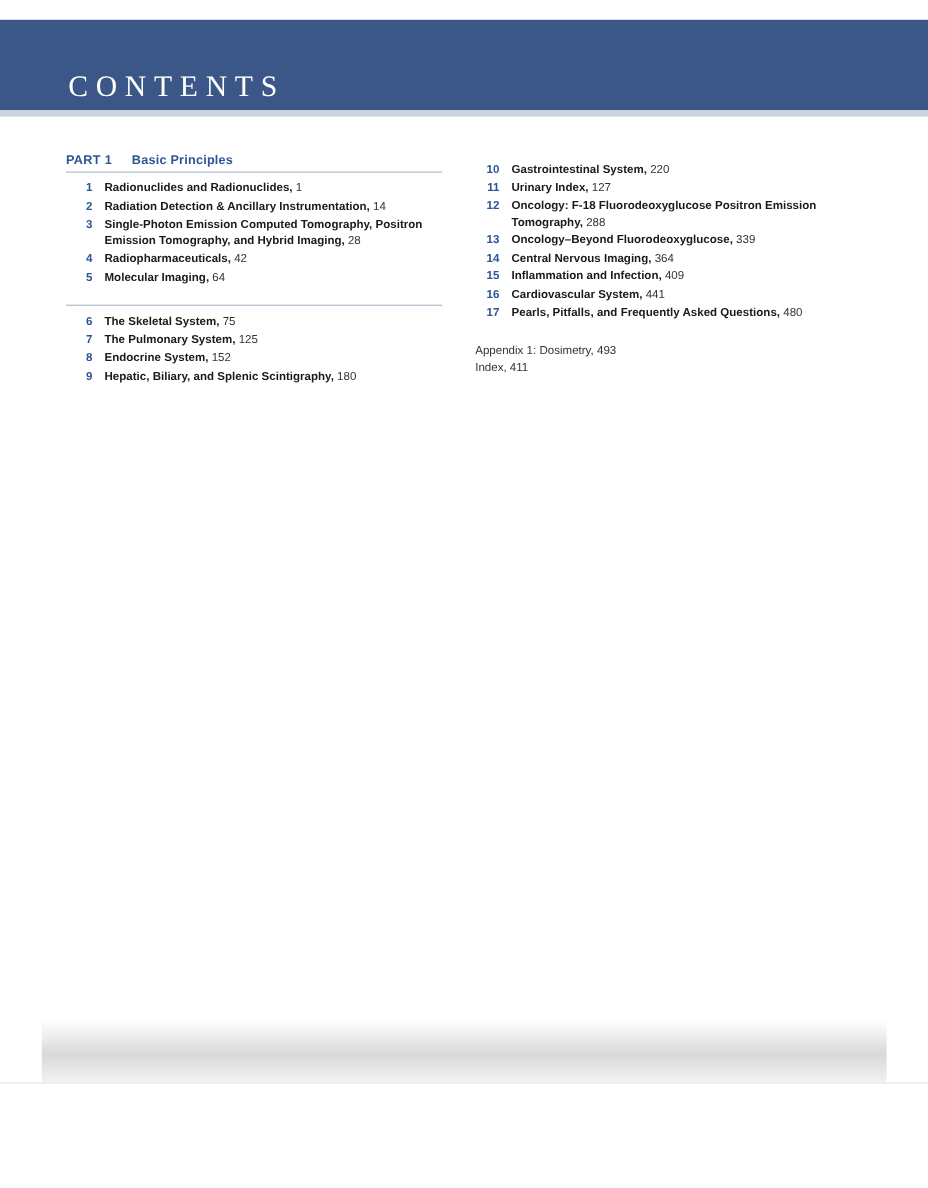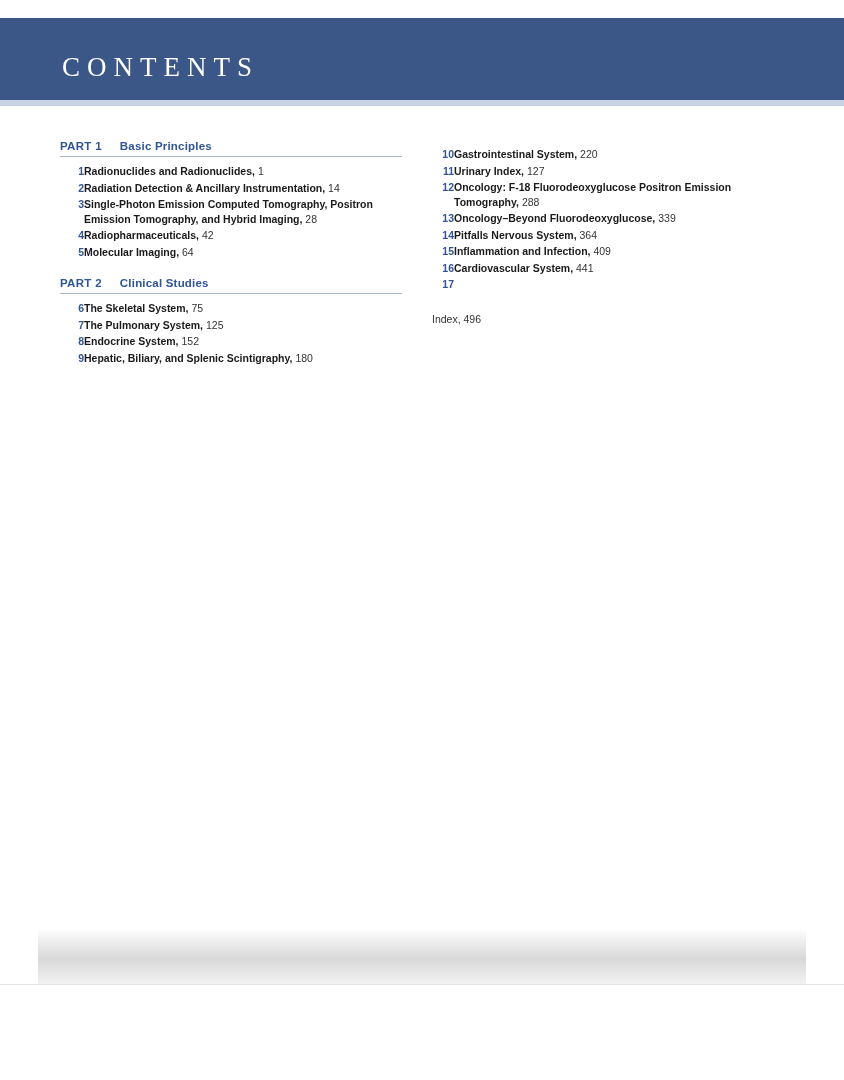--- a/index.html
+++ b/index.html
@@ -19,21 +19,21 @@
   .header-band {
     position: absolute;
     top: 18px;
     left: 0;
     width: 844px;
     height: 82px;
     background: #3b5787;
   }
   .header-title {
     position: absolute;
-    top: 52px;
+    top: 63px;
     left: 62px;
     font-family: "Liberation Serif", serif;
     font-size: 27px;
     letter-spacing: 7px;
     color: #ffffff;
     font-weight: 400;
   }
   .header-rule {
     position: absolute;
     top: 100px;
@@ -81,21 +81,21 @@
     margin-bottom: 2px;
     line-height: 14.5px;
   }
   .entry-num {
     color: #2f5596;
     font-weight: bold;
     font-size: 10.5px;
     width: 24px;
     min-width: 24px;
     text-align: right;
-    padding-right: 0;
+    padding-right: 11px;
     padding-top: 0px;
   }
   .entry-text {
     font-size: 10.5px;
     color: #1a1a1a;
     font-weight: bold;
   }
   .entry-text .pg {
     font-weight: normal;
     color: #333333;
@@ -163,24 +163,20 @@
         <span class="entry-num">4</span>
         <span class="entry-text"><span>Radiopharmaceuticals,</span> <span class="pg">42</span></span>
       </div>
       <div class="entry">
         <span class="entry-num">5</span>
         <span class="entry-text"><span>Molecular Imaging,</span> <span class="pg">64</span></span>
       </div>
     </div>
 
     <div class="part-block">
-      <div class="part-head">
-        <span class="part-label">PART 2</span>
-        <span class="part-title">Clinical Studies</span>
-      </div>
       <div class="part-rule"></div>
 
       <div class="entry">
         <span class="entry-num">6</span>
         <span class="entry-text"><span>The Skeletal System,</span> <span class="pg">75</span></span>
       </div>
       <div class="entry">
         <span class="entry-num">7</span>
         <span class="entry-text"><span>The Pulmonary System,</span> <span class="pg">125</span></span>
       </div>
@@ -209,36 +205,38 @@
     <div class="entry">
       <span class="entry-num">12</span>
       <span class="entry-text"><span>Oncology: F-18 Fluorodeoxyglucose Positron Emission Tomography,</span> <span class="pg">288</span></span>
     </div>
     <div class="entry">
       <span class="entry-num">13</span>
       <span class="entry-text"><span>Oncology–Beyond Fluorodeoxyglucose,</span> <span class="pg">339</span></span>
     </div>
     <div class="entry">
       <span class="entry-num">14</span>
-      <span class="entry-text"><span>Pitfalls Nervous System,</span> <span class="pg">364</span></span>
+      <span class="entry-text"><span>Central Nervous Imaging,</span> <span class="pg">364</span></span>
     </div>
     <div class="entry">
       <span class="entry-num">15</span>
       <span class="entry-text"><span>Inflammation and Infection,</span> <span class="pg">409</span></span>
     </div>
     <div class="entry">
       <span class="entry-num">16</span>
       <span class="entry-text"><span>Cardiovascular System,</span> <span class="pg">441</span></span>
     </div>
     <div class="entry">
       <span class="entry-num">17</span>
+      <span class="entry-text"><span>Pearls, Pitfalls, and Frequently Asked Questions,</span> <span class="pg">480</span></span>
     </div>
 
     <div class="appendix-block">
-      <div class="appendix-line">Index, 496</div>
+      <div class="appendix-line">Appendix 1: Dosimetry, 493</div>
+      <div class="appendix-line">Index, 411</div>
     </div>
 
   </div>
 </div>
 
 <div class="footer-fade"></div>
 <div class="footer-band">
   
   
   

